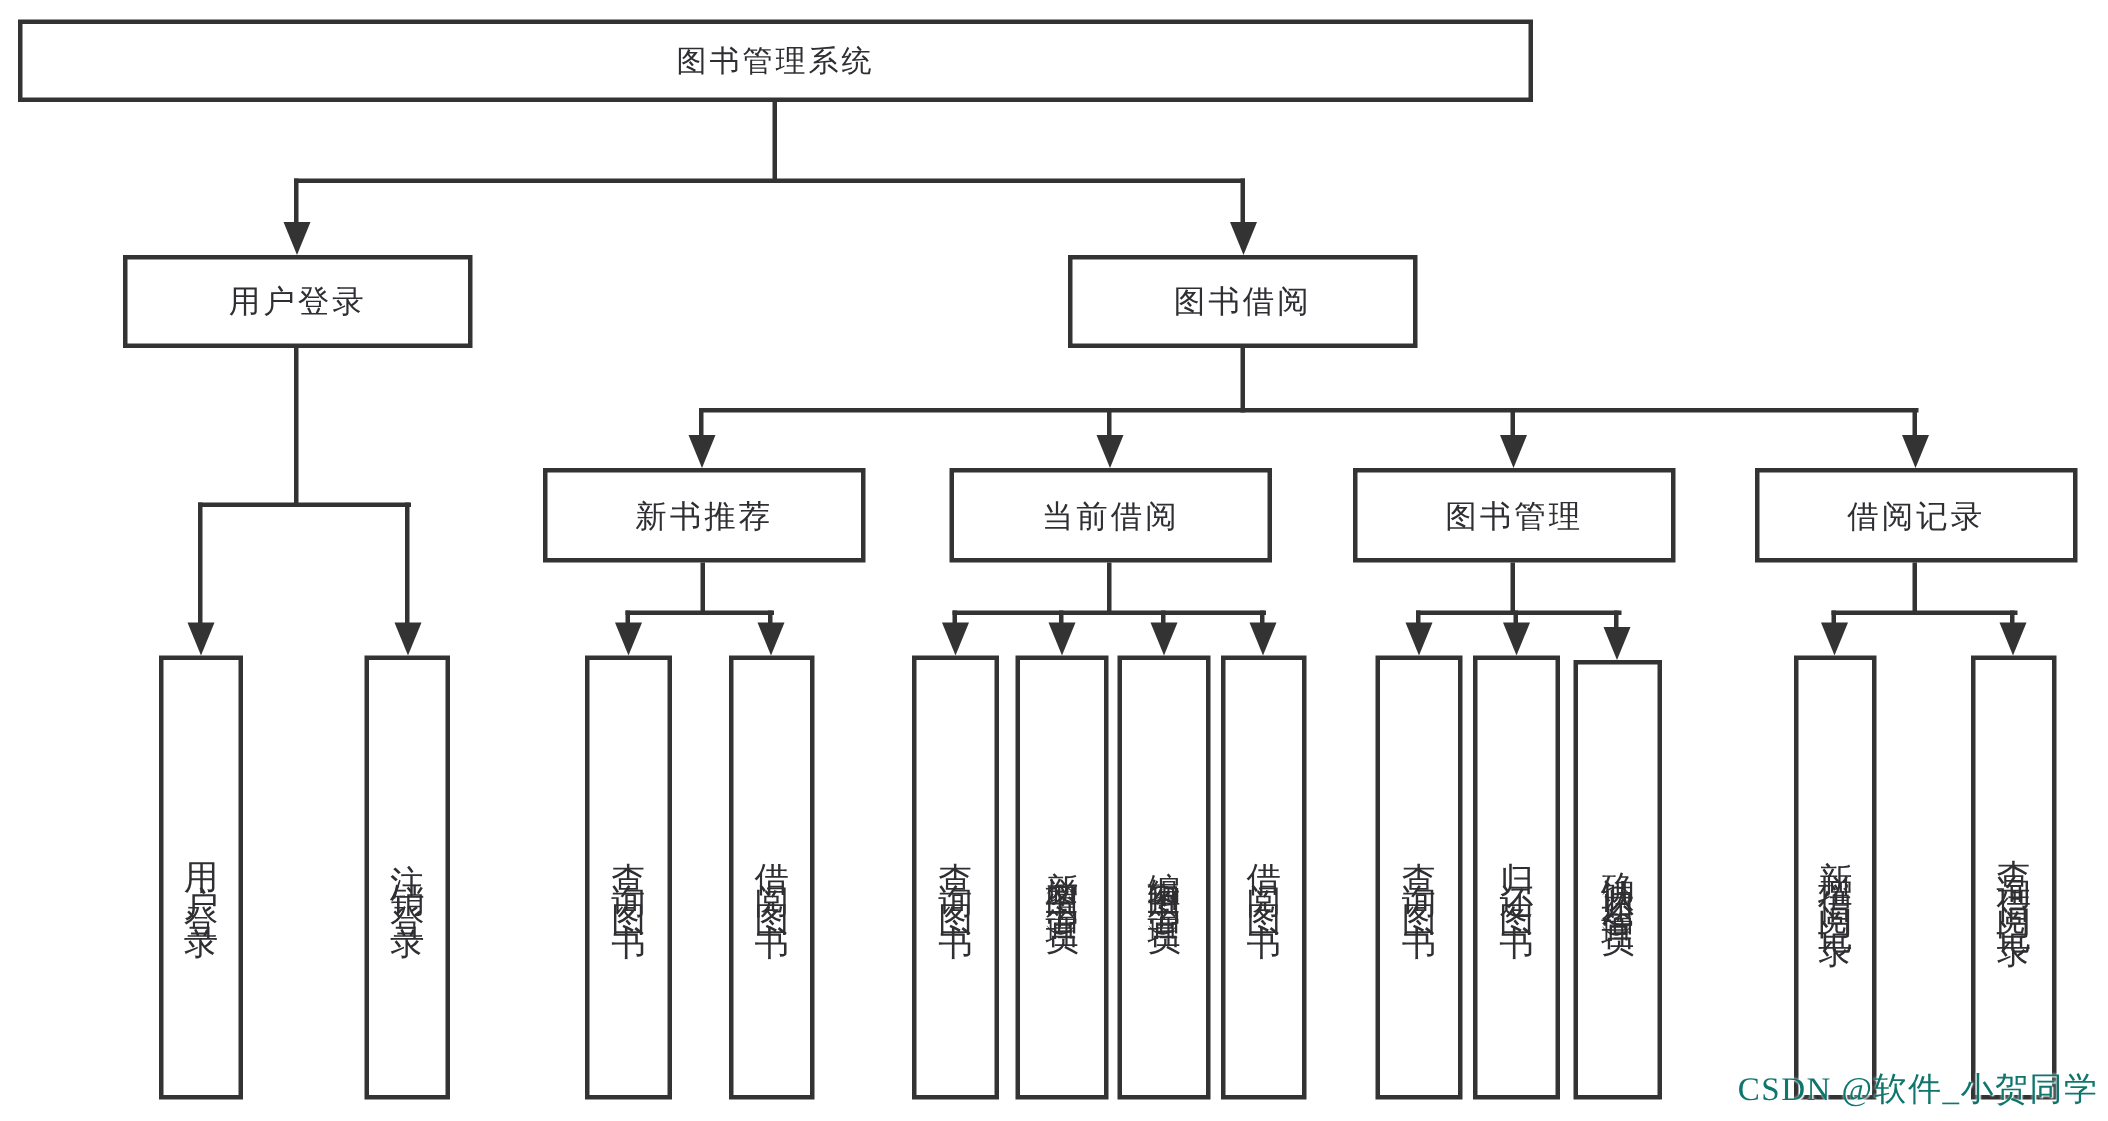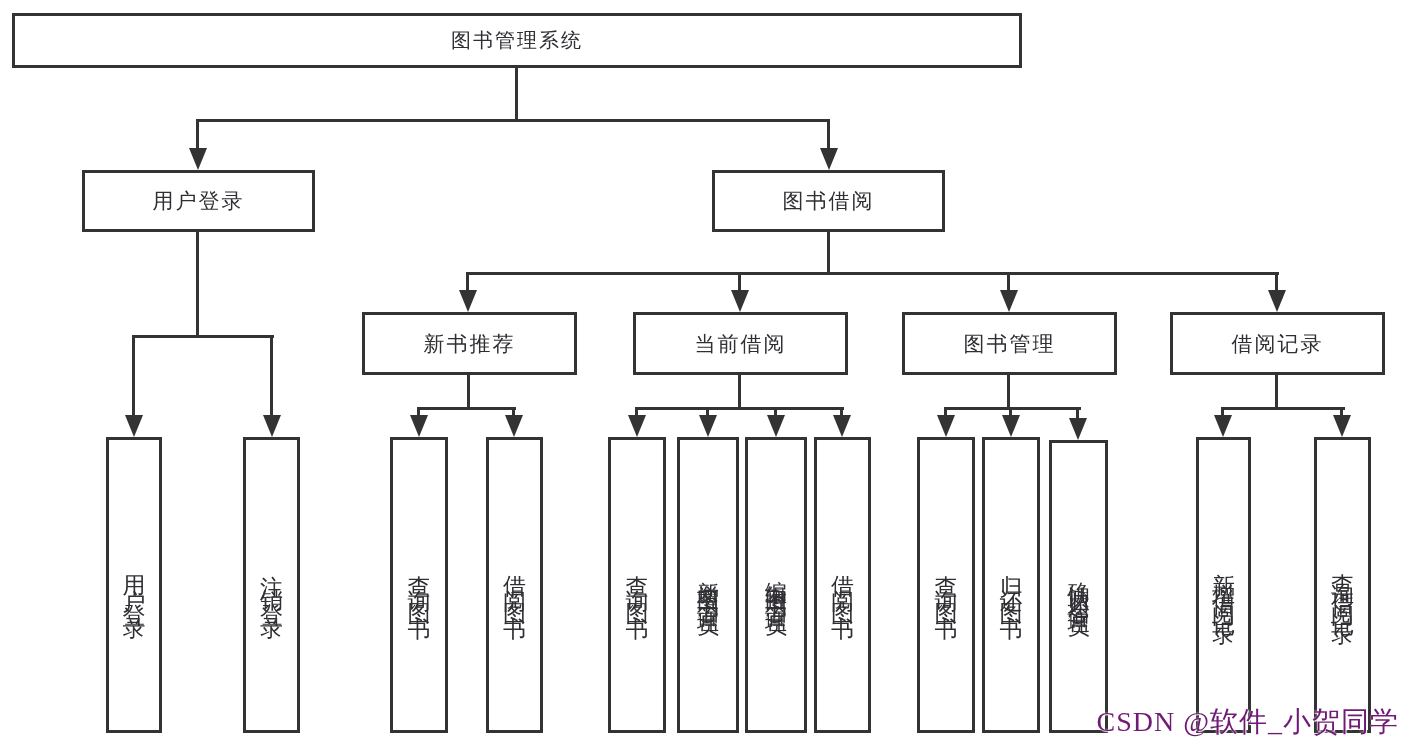--- a/index.html
+++ b/index.html
@@ -20,21 +20,21 @@
   .vbox.mid span{letter-spacing:10px;}
   .vbox.long span{font-size:22px;letter-spacing:5px;}
   .hline{position:absolute;height:3px;background:#333333;}
   .vline{position:absolute;width:3px;background:#333333;}
   .arrow{
     position:absolute;width:0;height:0;
     border-left:9px solid transparent;border-right:9px solid transparent;
     border-top:22px solid #333333;
   }
   .watermark{
-    position:absolute;right:6px;bottom:6px;font-size:28px;color:#701a75;
+    position:absolute;right:6px;bottom:6px;font-size:22px;color:#0f766e;
     text-shadow:0 0 2px #ffffff,1px 1px 1px #ffffff;letter-spacing:1px;white-space:nowrap;
   }
 </style>
 </head>
 <body>
 
 <div id="stage">
 
   <div class="box hbox root-box" style="left:12px;top:13px;width:1010px;height:55px;">
     <span>图书管理系统</span>

